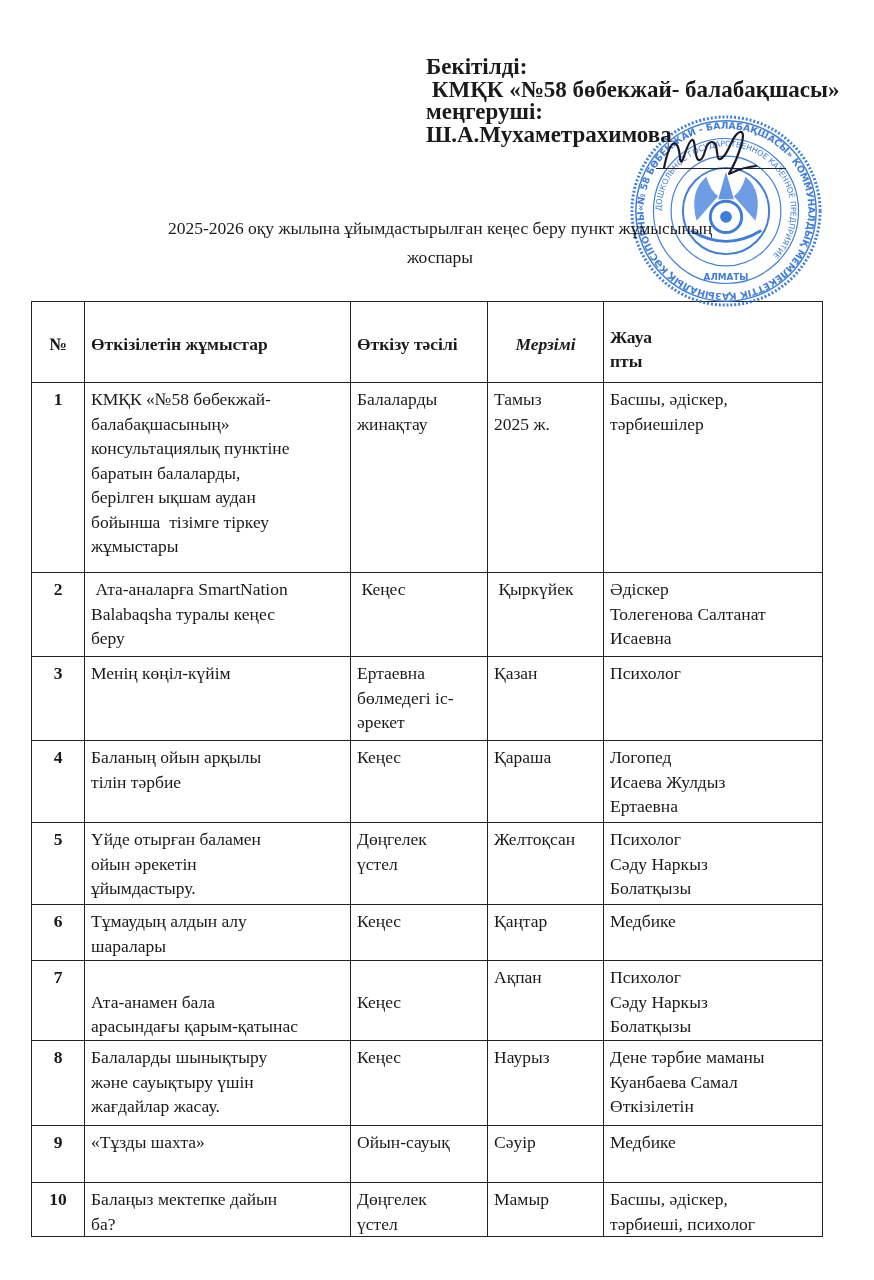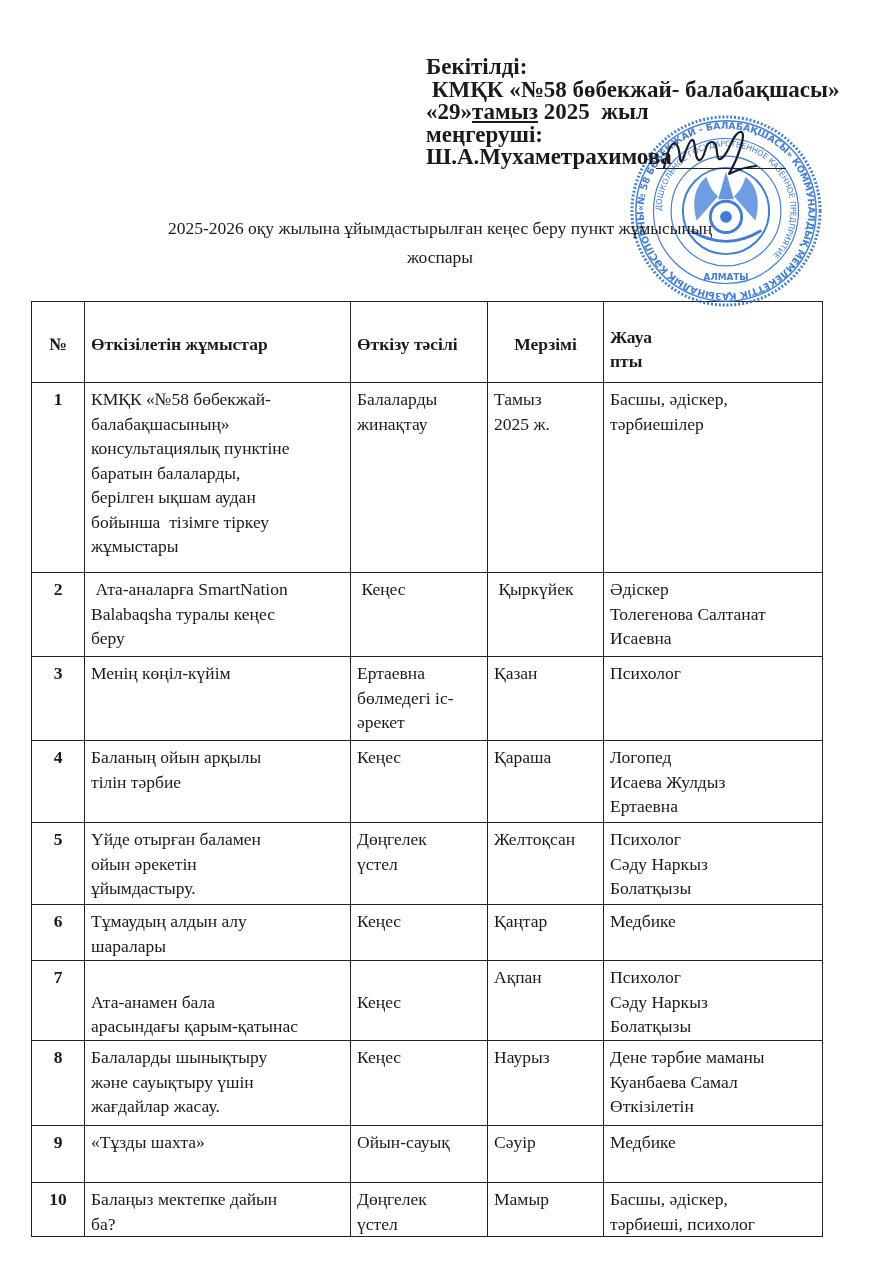--- a/index.html
+++ b/index.html
@@ -22,35 +22,34 @@
   }
   table.plan {
     position: absolute; left: 31px; top: 301px; border-collapse: collapse; z-index: 0;
     font-size: 17.5px; line-height: 24.5px; background: transparent;
   }
   table.plan td, table.plan th {
     border: 1.6px solid #222; vertical-align: top; padding: 4px 6px 0 6px; text-align: left;
   }
   table.plan th { font-weight: bold; vertical-align: middle; }
   table.plan th.num, table.plan td.num { text-align: center; font-weight: bold; }
-  table.plan th.center { text-align: center; }
+  table.plan th.center { text-align: center; font-style: italic; }
   .col-num { width: 53px; }
   .col-work { width: 266px; }
   .col-method { width: 137px; }
   .col-term { width: 116px; }
   .col-resp { width: 219px; }
   .cell-line { display: block; white-space: pre; }
 </style>
 </head>
 <body>
 
 <div class="approval">
   <div>Бекітілді:</div>
   <div> КМҚК «№58 бөбекжай- балабақшасы»</div>
-  <div><span>«29»</span><span class="u">тамыз</span><span> 2025  жыл</span></div>
   <div>меңгеруші:</div>
   <div>Ш.А.Мухаметрахимова</div>
 </div>
 <div class="sigline"></div>
 
 <svg class="stamp" viewBox="0 0 200 200">
   <defs>
     <path id="outerArc" d="M 100,100 m -84,0 a 84,84 0 1,1 168,0 a 84,84 0 1,1 -168,0"></path>
     <path id="innerArc" d="M 100,100 m -66,0 a 66,66 0 1,1 132,0 a 66,66 0 1,1 -132,0"></path>
   </defs>

